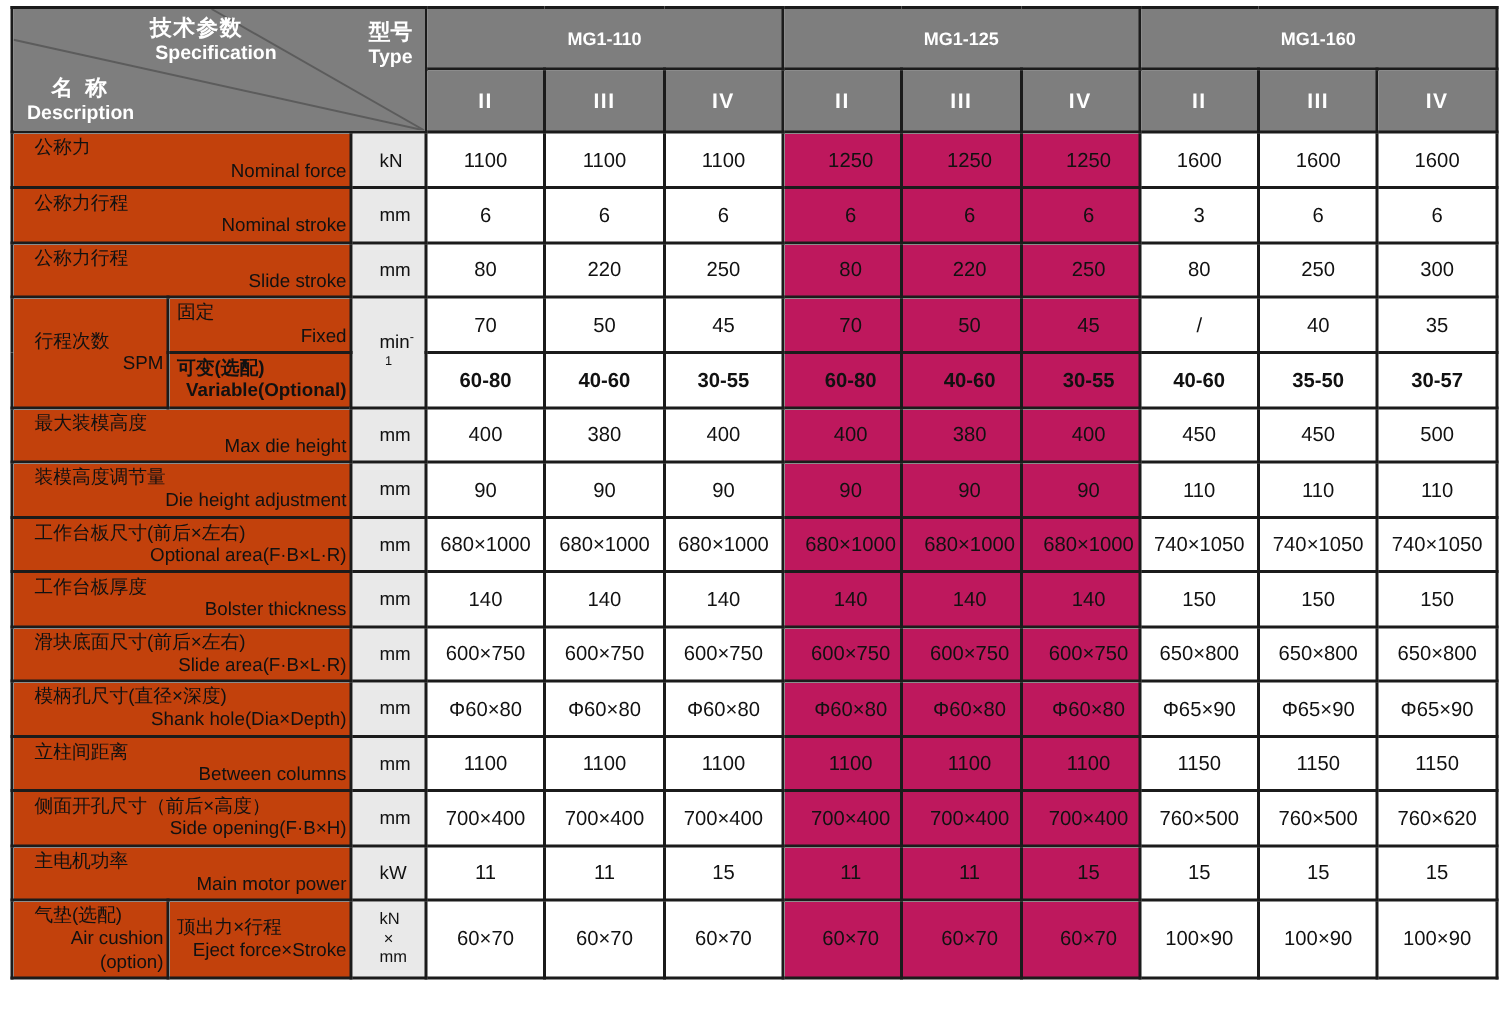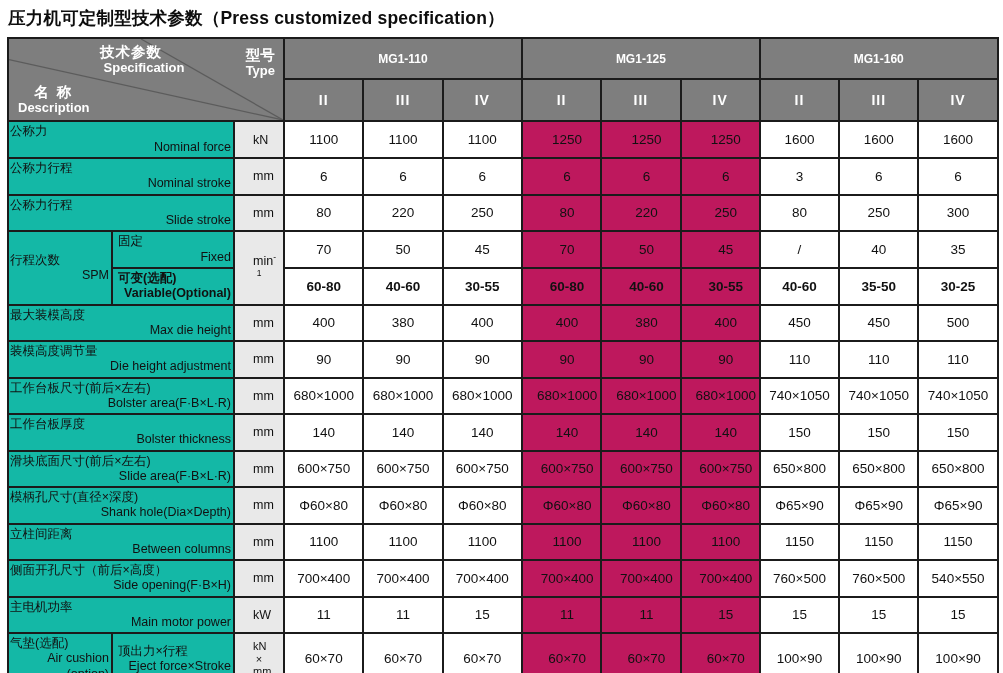--- a/index.html
+++ b/index.html
@@ -15,38 +15,37 @@
   .corner svg{position:absolute;left:0;top:0;width:100%;height:100%;}
   .c-spec{position:absolute;top:5px;left:30px;width:184px;text-align:center;color:#fff;font-weight:bold;line-height:1.15;}
   .c-spec .cn{font-size:14.5px;letter-spacing:1px;}
   .c-spec .en{font-size:13px;margin-left:26px;}
   .c-name{position:absolute;left:9px;bottom:4px;color:#ffffff;font-weight:bold;line-height:1.15;margin-top:47px;}
   .c-name .cn{font-size:14.5px;letter-spacing:2px;}
   .c-name .en{font-size:13px;}
   .c-type{position:absolute;right:8px;top:8px;color:#fff;font-weight:bold;text-align:center;line-height:1.15;}
   .c-type .cn{font-size:14.5px;}
   .c-type .en{font-size:13px;}
-  .lab{background:#14b8a6;font-size:12.5px;line-height:1.22;padding:2px 2px 2px 1px;}
+  .lab{background:#c2410c;font-size:12.5px;line-height:1.22;padding:2px 2px 2px 14px;}
   .lab .l2{font-size:12.5px;text-align:right;}
   .sub{padding-left:5px;}
   .unit{background:#e9e9e9;text-align:center;font-size:12.5px;padding:0 18px;}
   .unit sup{font-size:8.5px;}
   .usmall{font-size:11px;line-height:1.12;}
   .v{text-align:center;font-size:13.5px;background:#fff;}
   .g{background:#be185d;padding-left:11px;}
   tbody tr{height:34px;}
   tr.spmA{height:37px;}
   tr.spmB{height:29px;font-weight:bold;}
   tr.air{height:47px;}
 </style>
 </head>
 <body>
 
 <div class="page">
-  <div class="title">压力机可定制型技术参数（Press customized specification）</div>
 
   <table>
     <colgroup>
       <col style="width:104px">
         <col style="width:122px">
         <col style="width:50px">
       <col style="width:79.3px">
         <col style="width:79.3px">
         <col style="width:79.3px">
       <col style="width:79.3px">
@@ -172,21 +171,21 @@
             <div class="l2">Variable(Optional)</div>
           </td>
         <td class="v">60-80</td>
         <td class="v">40-60</td>
         <td class="v">30-55</td>
         <td class="v g">60-80</td>
         <td class="v g">40-60</td>
         <td class="v g">30-55</td>
         <td class="v">40-60</td>
         <td class="v">35-50</td>
-        <td class="v">30-25</td>
+        <td class="v">30-57</td>
       </tr>
 
       <tr>
         <td class="lab" colspan="2">
             <div>最大装模高度</div>
             <div class="l2">Max die height</div>
           </td>
         <td class="unit">mm</td>
         <td class="v">400</td>
         <td class="v">380</td>
@@ -212,21 +211,21 @@
         <td class="v g">90</td>
         <td class="v g">90</td>
         <td class="v">110</td>
         <td class="v">110</td>
         <td class="v">110</td>
       </tr>
 
       <tr>
         <td class="lab" colspan="2">
             <div>工作台板尺寸(前后×左右)</div>
-            <div class="l2">Bolster area(F·B×L·R)</div>
+            <div class="l2">Optional area(F·B×L·R)</div>
           </td>
         <td class="unit">mm</td>
         <td class="v">680×1000</td>
         <td class="v">680×1000</td>
         <td class="v">680×1000</td>
         <td class="v g">680×1000</td>
         <td class="v g">680×1000</td>
         <td class="v g">680×1000</td>
         <td class="v">740×1050</td>
         <td class="v">740×1050</td>
@@ -308,21 +307,21 @@
           </td>
         <td class="unit">mm</td>
         <td class="v">700×400</td>
         <td class="v">700×400</td>
         <td class="v">700×400</td>
         <td class="v g">700×400</td>
         <td class="v g">700×400</td>
         <td class="v g">700×400</td>
         <td class="v">760×500</td>
         <td class="v">760×500</td>
-        <td class="v">540×550</td>
+        <td class="v">760×620</td>
       </tr>
 
       <tr>
         <td class="lab" colspan="2">
             <div>主电机功率</div>
             <div class="l2">Main motor power</div>
           </td>
         <td class="unit">kW</td>
         <td class="v">11</td>
         <td class="v">11</td>

